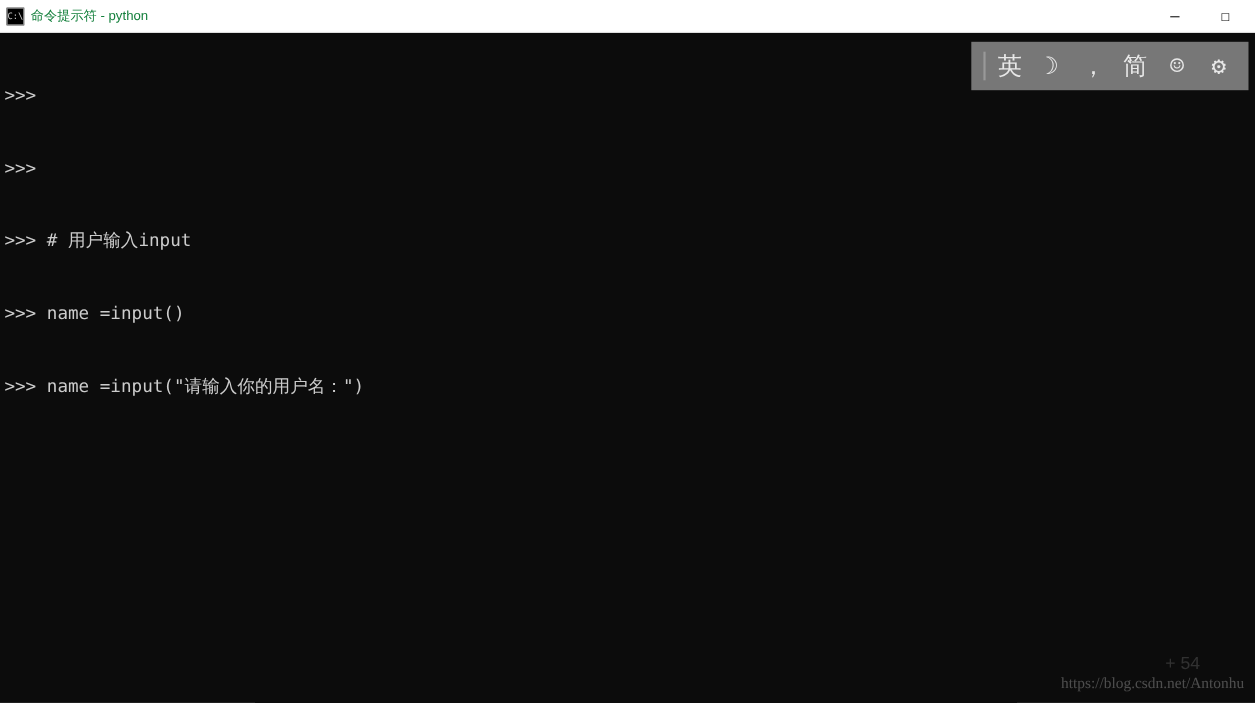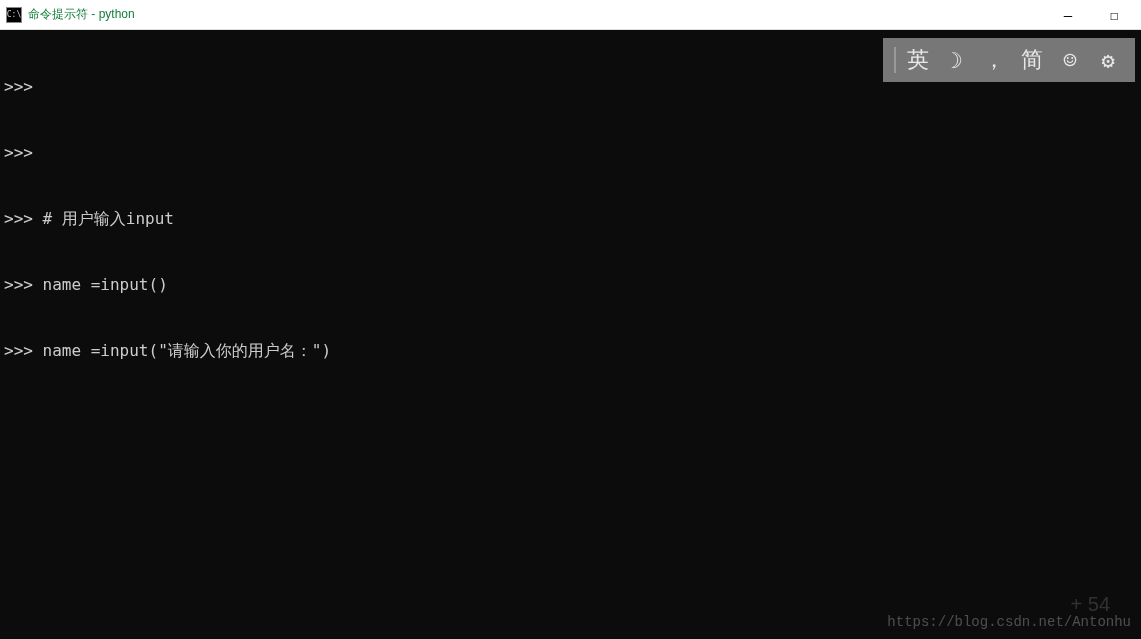--- a/index.html
+++ b/index.html
@@ -101,28 +101,28 @@
       width: 2px;
       height: 26px;
       background: #999;
     }
     .watermark {
       position: absolute;
       bottom: 6px;
       right: 10px;
       color: rgba(200,200,200,0.35);
       font-size: 14px;
-      font-family: Liberation Mono, monospace;
+      font-family: Liberation Serif, serif;
     }
     .watermark2 {
       position: absolute;
       bottom: 24px;
-      right: 31px;
+      right: 50px;
       color: rgba(200,200,200,0.2);
-      font-size: 20px;
+      font-size: 16px;
       font-family: sans-serif;
     }
   </style>
 </head>
 <body>
 
 <div class="titlebar">
   <div class="titlebar-left">
     <div class="cmd-icon">C:\</div>
     <div class="title-text">命令提示符 - python</div>

